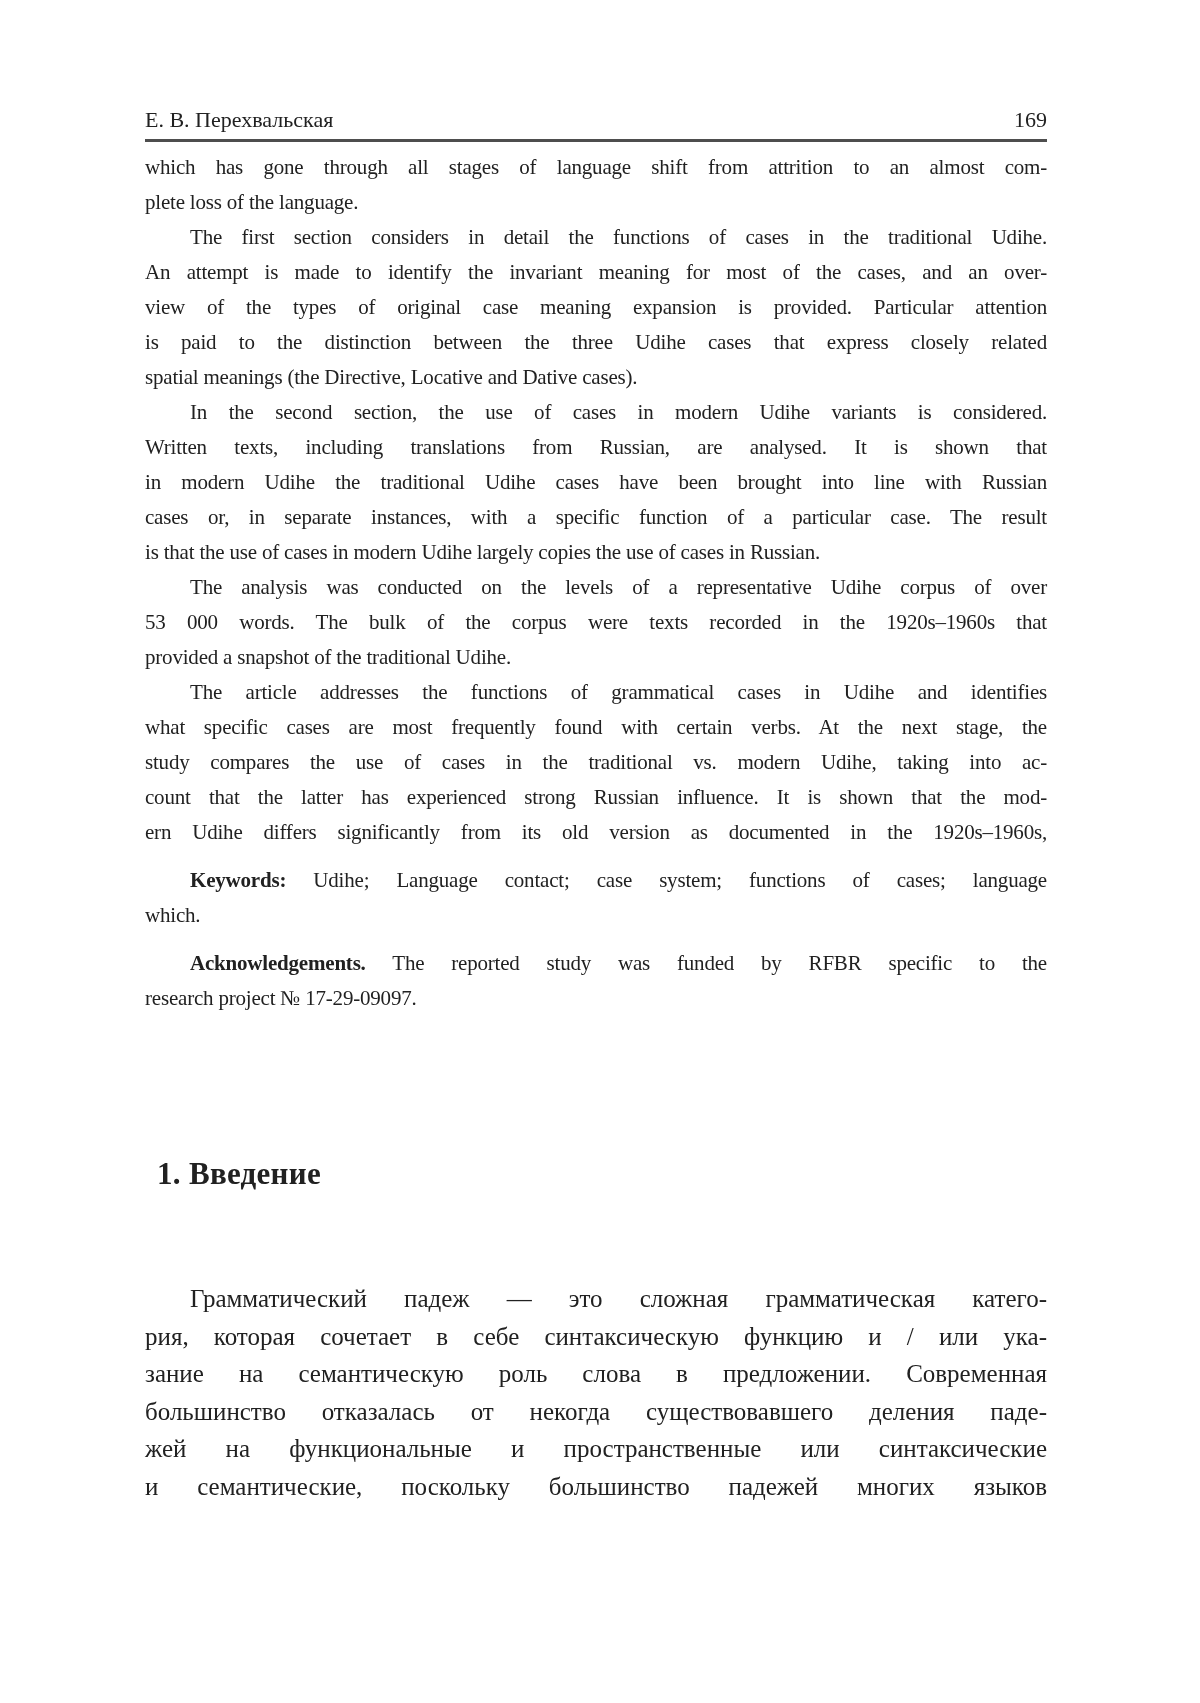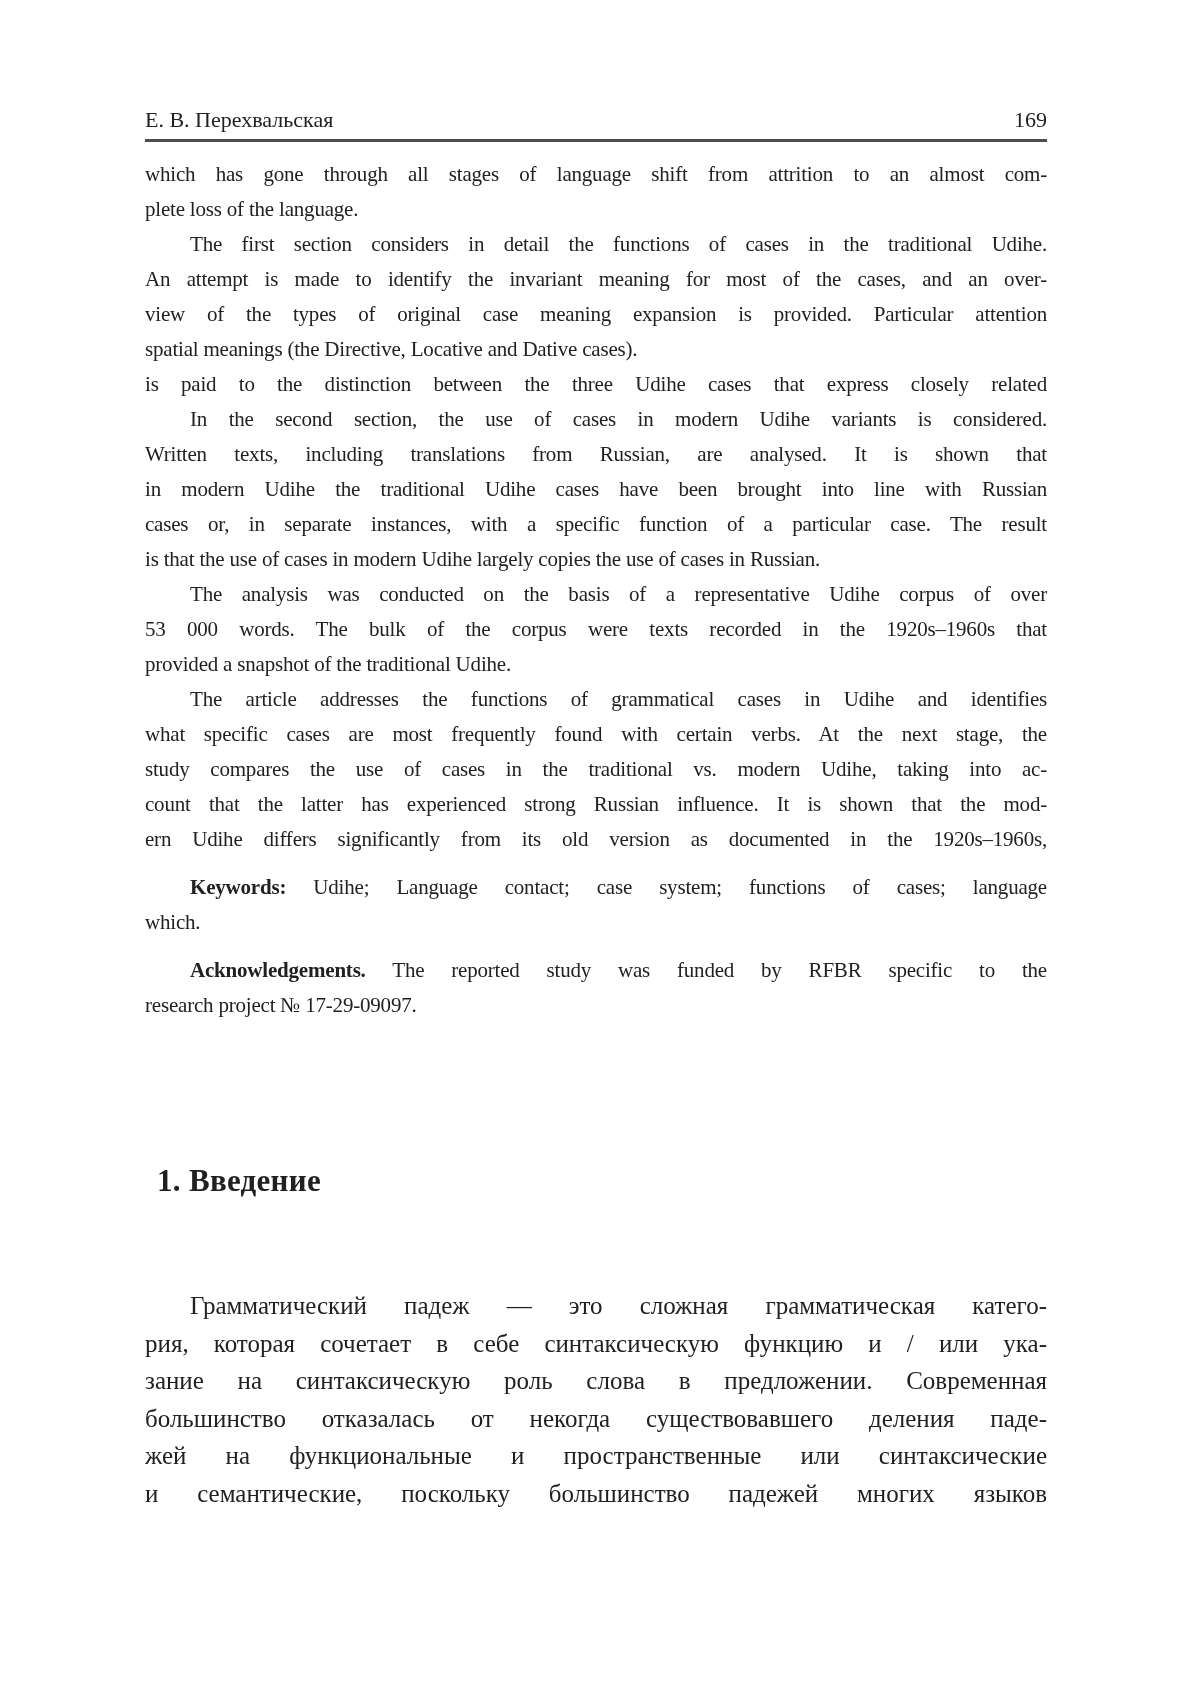--- a/index.html
+++ b/index.html
@@ -20,21 +20,21 @@
   .header {
     display: flex;
     justify-content: space-between;
     align-items: flex-end;
     font-size: 22px;
     line-height: 28px;
     border-bottom: 3px solid #4e4e4e;
     padding-bottom: 5px;
   }
   .en-text {
-    margin-top: 15px;
+    margin-top: 8px;
     font-size: 21px;
     line-height: 35px;
     letter-spacing: -0.2px;
   }
   .ru-text {
     margin-top: 88px;
     font-size: 25px;
     line-height: 37.5px;
   }
   .para { margin: 0; }
@@ -67,32 +67,32 @@
   <div class="en-text">
     <div>
         <div class="para">
           <div class="line">which has gone through all stages of language shift from attrition to an almost com-</div>
           <div class="line final">plete loss of the language.</div>
         </div>
         <div class="para">
           <div class="line indent">The first section considers in detail the functions of cases in the traditional Udihe.</div>
           <div class="line">An attempt is made to identify the invariant meaning for most of the cases, and an over-</div>
           <div class="line">view of the types of original case meaning expansion is provided. Particular attention</div>
+          <div class="line">is paid to the distinction between the three Udihe cases that express closely related</div>
           <div class="line final">spatial meanings (the Directive, Locative and Dative cases).</div>
-          <div class="line">is paid to the distinction between the three Udihe cases that express closely related</div>
         </div>
         <div class="para">
           <div class="line indent">In the second section, the use of cases in modern Udihe variants is considered.</div>
           <div class="line">Written texts, including translations from Russian, are analysed. It is shown that</div>
           <div class="line">in modern Udihe the traditional Udihe cases have been brought into line with Russian</div>
           <div class="line">cases or, in separate instances, with a specific function of a particular case. The result</div>
           <div class="line final">is that the use of cases in modern Udihe largely copies the use of cases in Russian.</div>
         </div>
         <div class="para">
-          <div class="line indent">The analysis was conducted on the basis of a representative Udihe corpus of over</div>
+          <div class="line indent">The analysis was conducted on the levels of a representative Udihe corpus of over</div>
           <div class="line">53 000 words. The bulk of the corpus were texts recorded in the 1920s–1960s that</div>
           <div class="line final">provided a snapshot of the traditional Udihe.</div>
         </div>
         <div class="para">
           <div class="line indent">The article addresses the functions of grammatical cases in Udihe and identifies</div>
           <div class="line">what specific cases are most frequently found with certain verbs. At the next stage, the</div>
           <div class="line">study compares the use of cases in the traditional vs. modern Udihe, taking into ac-</div>
           <div class="line">count that the latter has experienced strong Russian influence. It is shown that the mod-</div>
           <div class="line">ern Udihe differs significantly from its old version as documented in the 1920s–1960s,</div>
         </div>
@@ -114,20 +114,20 @@
       <div class="line final">research project № 17-29-09097.</div>
     </div>
   </div>
 
   <h2 class="section-heading">1. Введение</h2>
 
   <div class="ru-text">
       <div class="para">
         <div class="line indent">Грамматический падеж — это сложная грамматическая катего-</div>
         <div class="line">рия, которая сочетает в себе синтаксическую функцию и / или ука-</div>
-        <div class="line">зание на синтаксическую роль слова в предложении. Современная</div>
+        <div class="line">зание на семантическую роль слова в предложении. Современная</div>
         <div class="line">большинство отказалась от некогда существовавшего деления паде-</div>
         <div class="line">жей на функциональные и пространственные или синтаксические</div>
         <div class="line">и семантические, поскольку большинство падежей многих языков</div>
       </div>
     </div>
 
 </div>
 
 </body></html>

